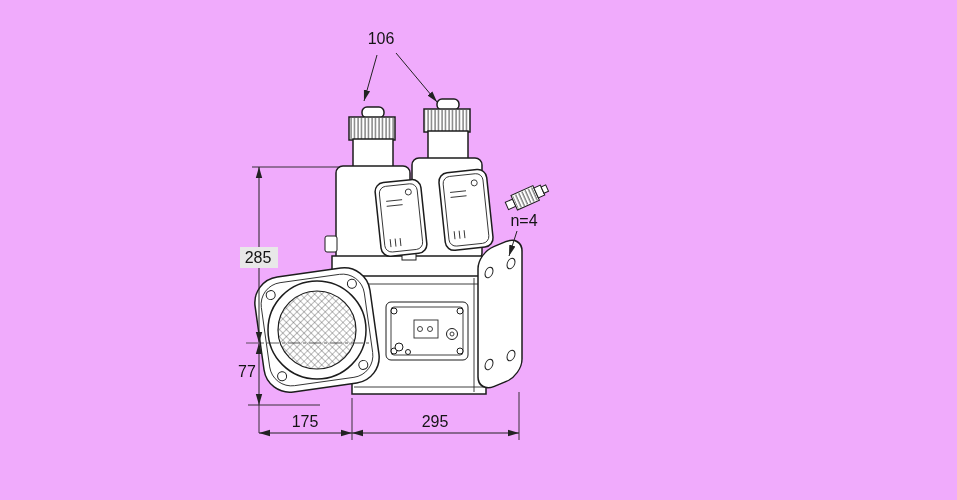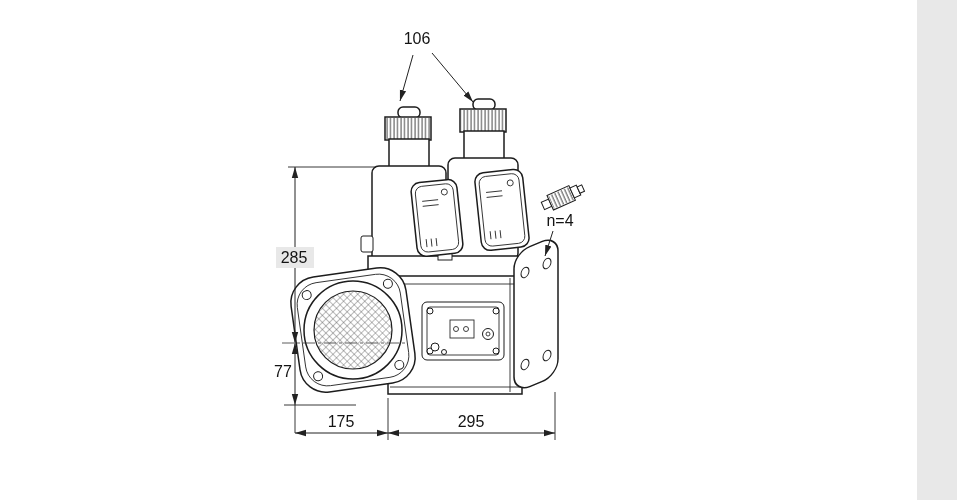--- a/index.html
+++ b/index.html
@@ -1,17 +1,17 @@
 <!DOCTYPE html>
 <html><head>
 <meta charset="utf-8">
 <style>
   html,body{margin:0;padding:0;background:#e8e8e8;}
-  .stage{width:881px;height:500px;position:relative;background:#ffffff;overflow:hidden;
-         font-family:"Liberation Sans", sans-serif;padding-left:36px;}
+  .stage{width:957px;height:500px;position:relative;background:#f0abfc;overflow:hidden;
+         font-family:"Liberation Sans", sans-serif;}
   svg{display:block;}
   .outline{fill:#ffffff;stroke:#1c1c1c;stroke-width:1.5;}
   .outline-thin{fill:#ffffff;stroke:#1c1c1c;stroke-width:1;}
   .detail{fill:none;stroke:#2a2a2a;stroke-width:0.9;}
   .dimline{fill:none;stroke:#222222;stroke-width:1;}
   .extline{fill:none;stroke:#222222;stroke-width:0.9;}
   .centerline{fill:none;stroke:#333333;stroke-width:0.8;stroke-dasharray:12 3 3 3;}
   .dimtext{font-family:"Liberation Sans", sans-serif;font-size:16px;fill:#141414;}
   .mask{fill:#e8e8e8;stroke:none;}
 </style>

